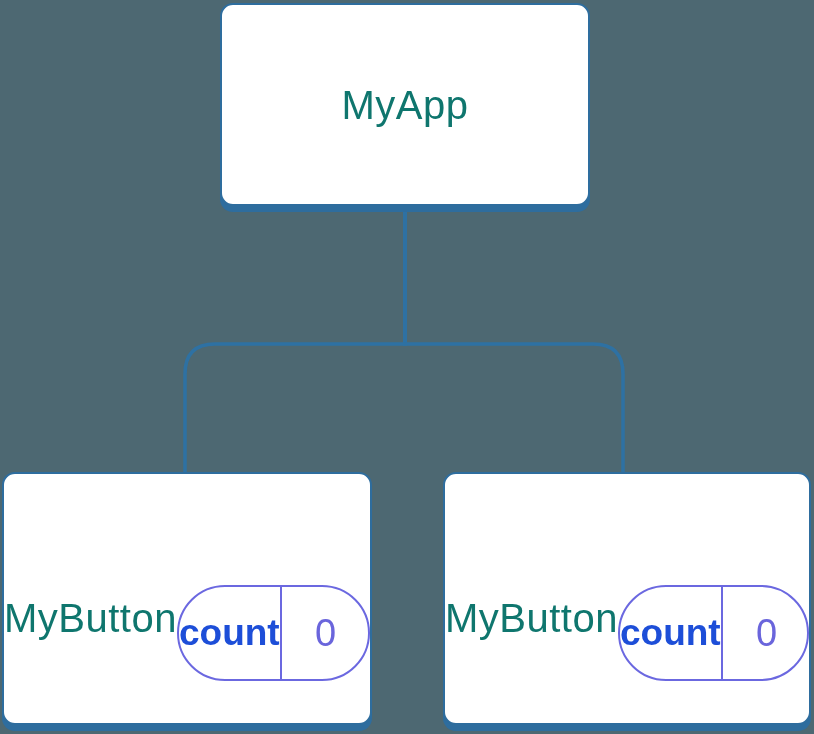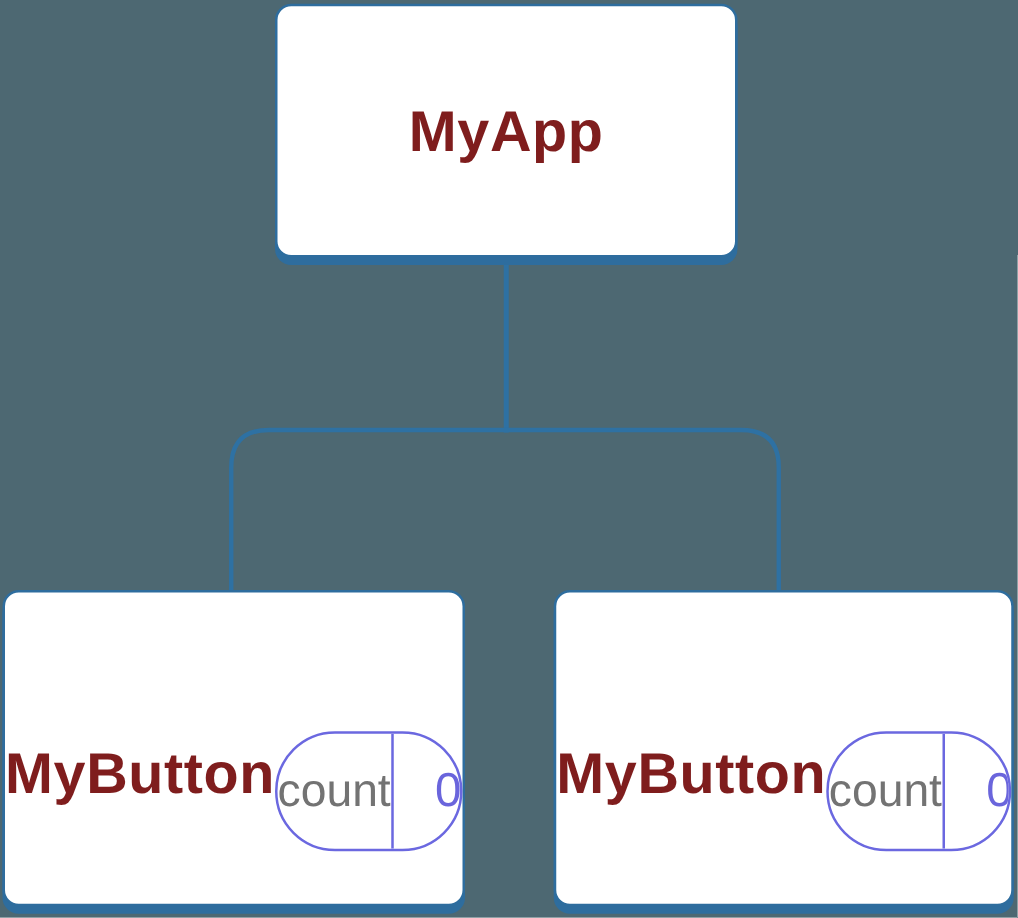--- a/index.html
+++ b/index.html
@@ -40,23 +40,23 @@
     top: 472px;
     width: 370px; height: 253px;
     display: flex;
     flex-direction: row;
     align-items: center;
     padding-top: 38px;
   }
   .child-box.left  { left: 2px; }
   .child-box.right { left: 443px; width: 368px; }
   .node-title {
-    color: #7f1d1d;
-    font-size: 46px;
-    font-weight: 700;
+    color: #0f766e;
+    font-size: 40px;
+    font-weight: 400;
     letter-spacing: 0.5px;
     line-height: 48px;
     white-space: nowrap;
   }
   .state-pill {
     margin-top: 31px;
     width: 261px;
     height: 96px;
     border: 2px solid #6b68e0;
     border-radius: 48px;
@@ -65,23 +65,23 @@
     align-items: stretch;
     overflow: hidden;
     background: #ffffff;
   }
   .state-key {
     flex: 1 1 auto;
     display: flex;
     align-items: center;
     justify-content: center;
     border-right: 2px solid #6b68e0;
-    color: #737373;
+    color: #1d4ed8;
     font-size: 37px;
-    font-weight: 400;
+    font-weight: 700;
   }
   .state-value {
     width: 88px;
     flex: 0 0 88px;
     display: flex;
     align-items: center;
     justify-content: center;
     color: #6a65dc;
     font-size: 38px;
     font-weight: 400;

